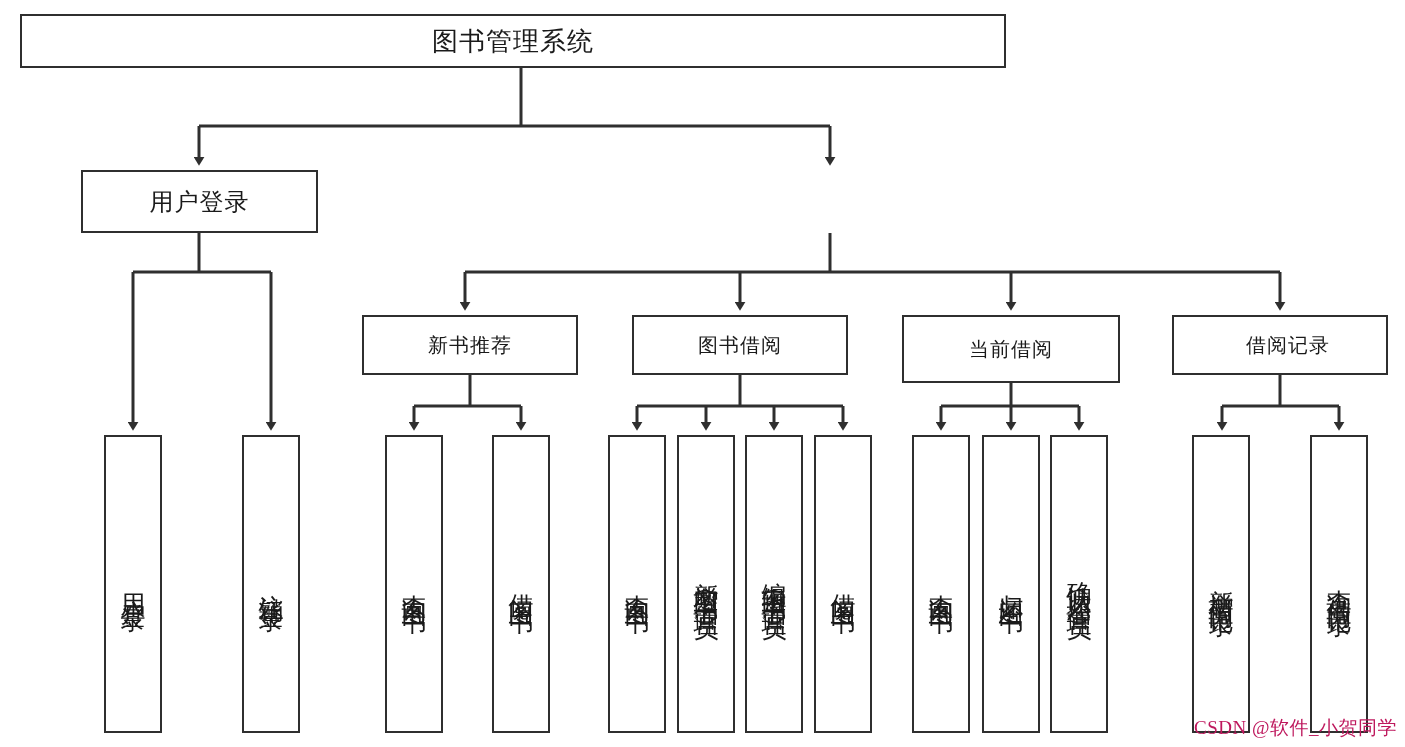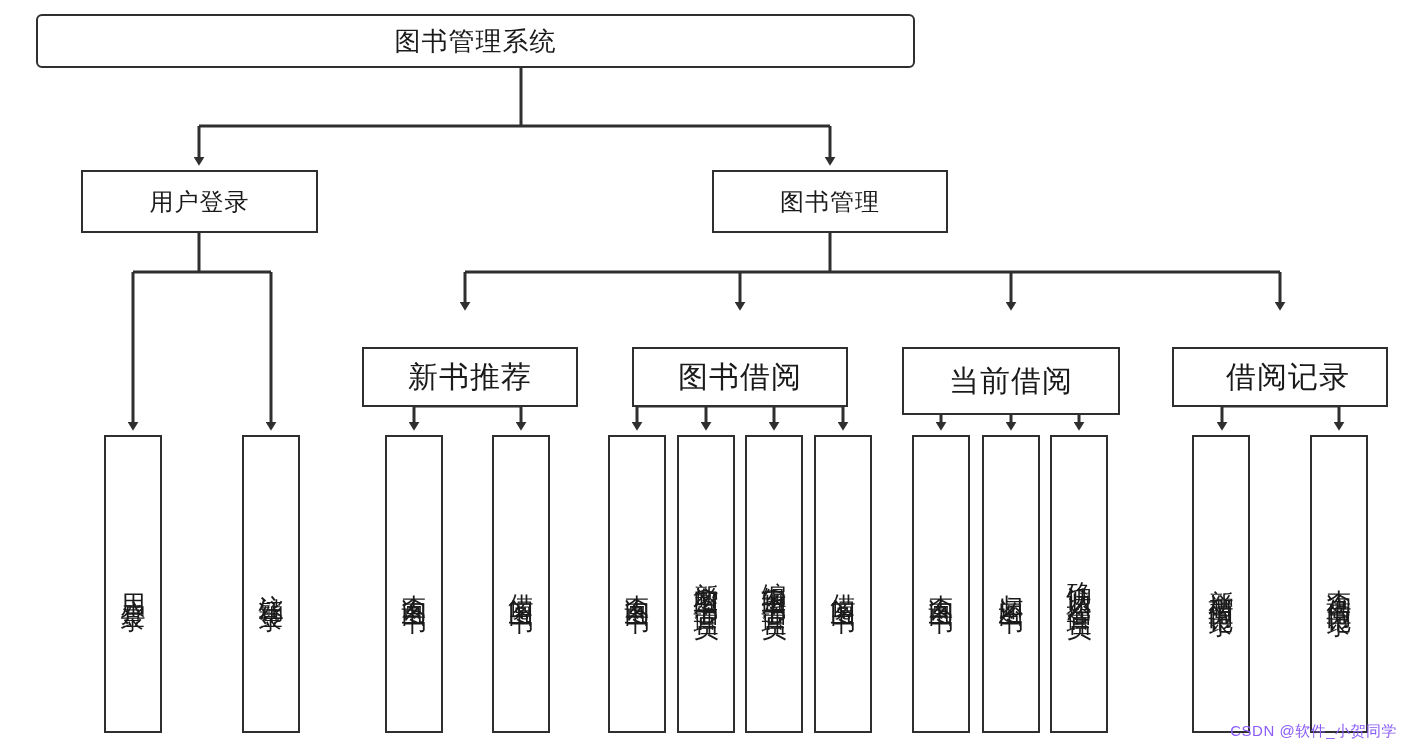--- a/index.html
+++ b/index.html
@@ -36,22 +36,21 @@
     color: #1a1a1a;
     z-index: 2;
   }
   .node.root {
     font-size: 26px;
   }
   .node.level2 {
     font-size: 24px;
   }
   .node.level3 {
-    font-size: 30px;
-    margin-top: 32px;
+    font-size: 20px;
   }
   .node.leaf {
     font-size: 25px;
     padding: 6px 0;
   }
   .vlabel {
     writing-mode: vertical-rl;
     text-orientation: upright;
     letter-spacing: 5px;
     line-height: 1;
@@ -60,25 +59,26 @@
   }
   .hlabel {
     white-space: nowrap;
     letter-spacing: 1px;
     display: block;
   }
   #watermark {
     position: absolute;
     right: 8px;
     bottom: 6px;
-    font-size: 15px;
-    color: #8b5cf6;
+    font-size: 19px;
+    color: #be185d;
     letter-spacing: 0.5px;
     white-space: nowrap;
     z-index: 5;
+    font-family: Liberation Serif, serif;
   }
 </style>
 </head>
 <body>
 
 <div id="canvas">
 
   <svg id="wires" viewBox="0 0 1405 747" xmlns="http://www.w3.org/2000/svg">
     <defs>
       <marker id="arrow" markerWidth="9" markerHeight="11" refX="1.2" refY="5.5" orient="auto" markerUnits="userSpaceOnUse">
@@ -124,30 +124,27 @@
       <path d="M1011,406 L1011,423" marker-end="url(#arrow)"></path>
       <path d="M1079,406 L1079,423" marker-end="url(#arrow)"></path>
 
       <path d="M1280,375 L1280,406"></path>
       <path d="M1222,406 L1339,406"></path>
       <path d="M1222,406 L1222,423" marker-end="url(#arrow)"></path>
       <path d="M1339,406 L1339,423" marker-end="url(#arrow)"></path>
     </g>
   </svg>
 
-  <div class="node root" style="left:36px; top:14px; width:879px; height:54px;border-radius:6px;">
+  <div class="node root" style="left:20px; top:14px; width:986px; height:54px;">
     <span class="hlabel">图书管理系统</span>
   </div>
 
   <div class="node level2" style="left:81px; top:170px; width:237px; height:63px;">
     <span class="hlabel">用户登录</span>
   </div>
-  <div class="node level2" style="left:712px; top:170px; width:236px; height:63px;">
-    <span class="hlabel">图书管理</span>
-  </div>
 
   <div class="node level3" style="left:362px; top:315px; width:216px; height:60px;">
     <span class="hlabel">新书推荐</span>
   </div>
   <div class="node level3" style="left:632px; top:315px; width:216px; height:60px;text-align:center;">
     <span class="hlabel">图书借阅</span>
   </div>
   <div class="node level3" style="left:902px; top:315px; width:218px; height:68px;">
     <span class="hlabel">当前借阅</span>
   </div>

